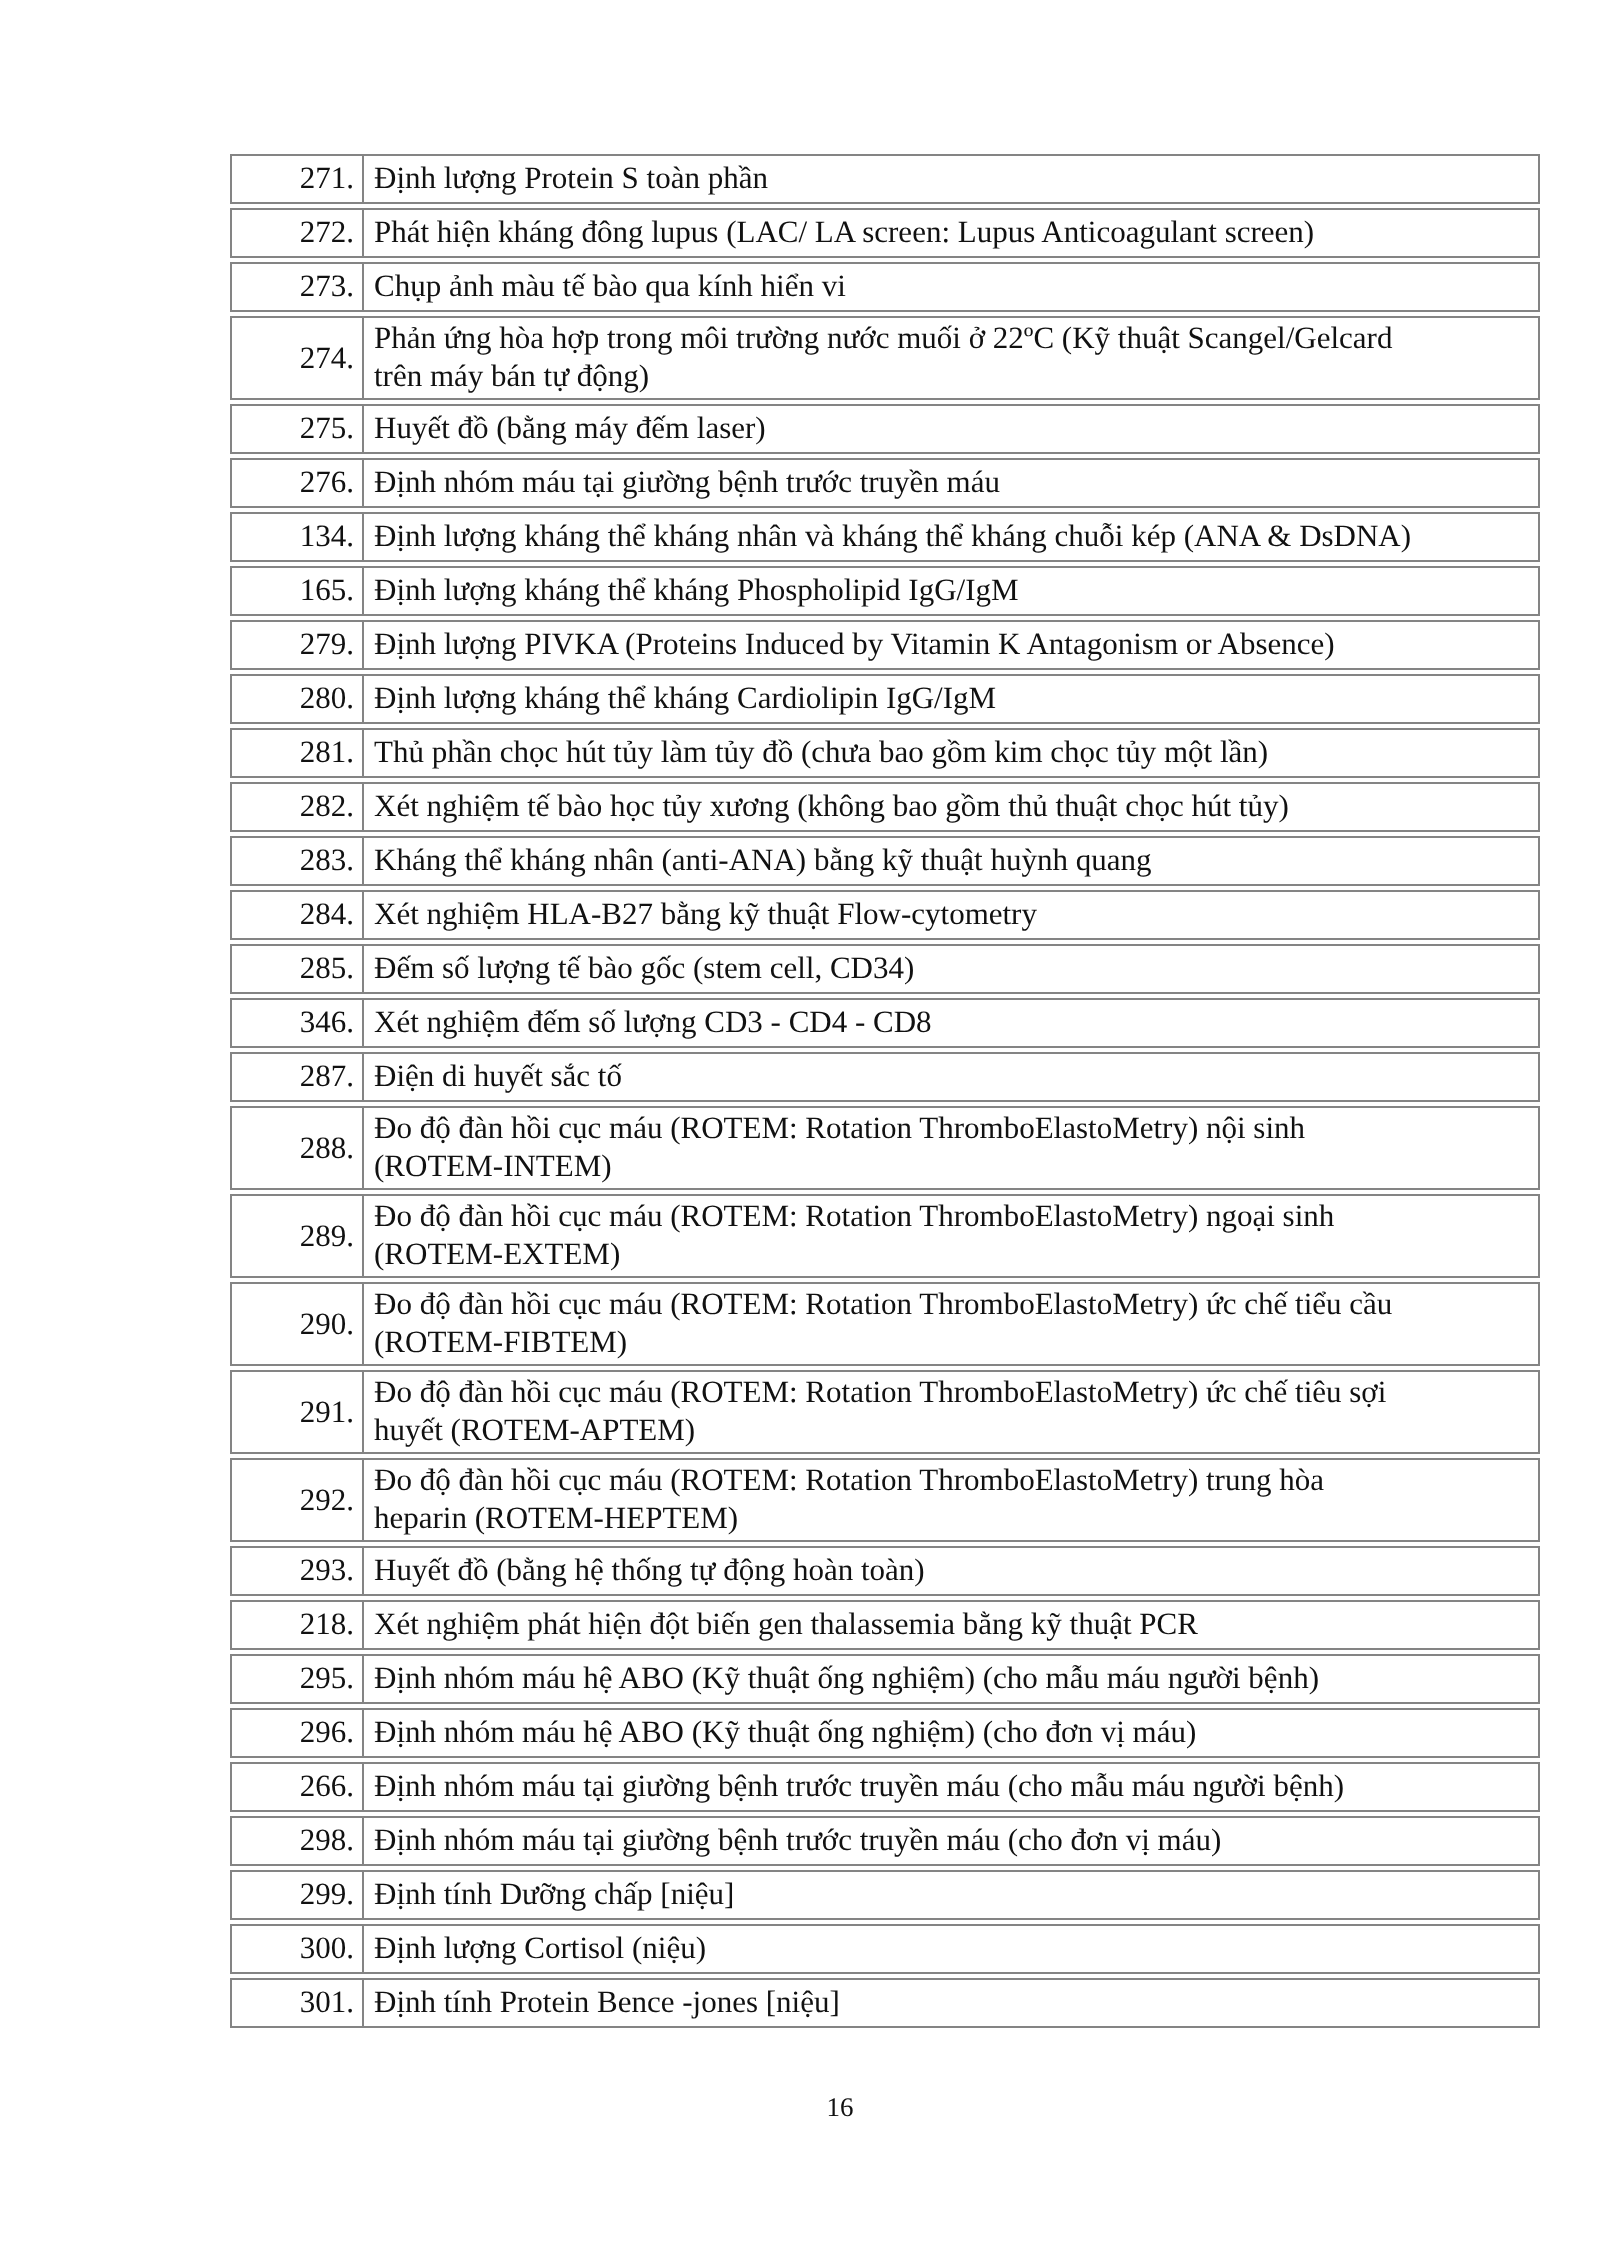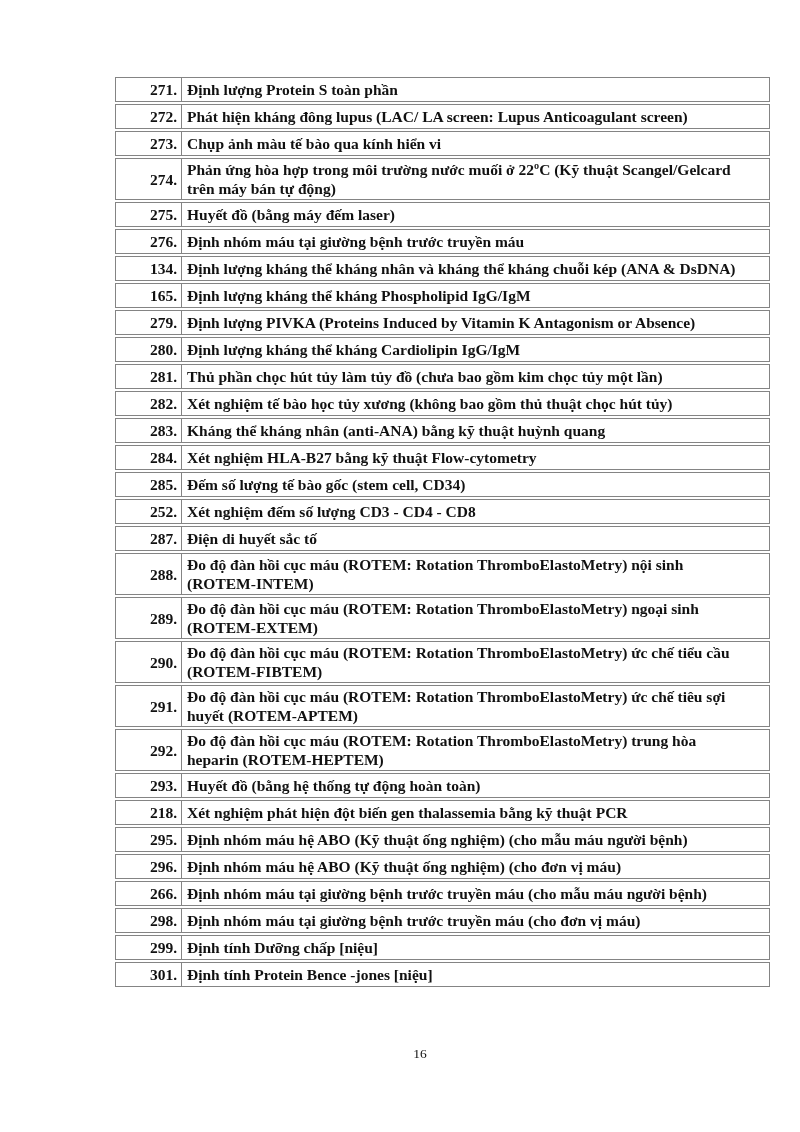--- a/index.html
+++ b/index.html
@@ -24,21 +24,20 @@
     top: 77px;
     width: 655px;
   }
   .row {
     display: flex;
     align-items: stretch;
     border: 1px solid #848484;
     margin-bottom: 2px;
     min-height: 25px;
     background: #ffffff;
-    font-weight: bold;
   }
   .cell-no {
     width: 66px;
     flex: 0 0 66px;
     border-right: 1px solid #848484;
     display: flex;
     align-items: center;
     justify-content: flex-end;
     padding-right: 4px;
     font-size: 15.5px;
@@ -139,21 +138,21 @@
     <div class="cell-no">284.</div>
     <div class="cell-text">Xét nghiệm HLA-B27 bằng kỹ thuật Flow-cytometry</div>
   </div>
 
   <div class="row">
     <div class="cell-no">285.</div>
     <div class="cell-text">Đếm số lượng tế bào gốc (stem cell, CD34)</div>
   </div>
 
   <div class="row">
-    <div class="cell-no">252.</div>
+    <div class="cell-no">346.</div>
     <div class="cell-text">Xét nghiệm đếm số lượng CD3 - CD4 - CD8</div>
   </div>
 
   <div class="row">
     <div class="cell-no">287.</div>
     <div class="cell-text">Điện di huyết sắc tố</div>
   </div>
 
   <div class="row">
     <div class="cell-no">288.</div>
@@ -213,20 +212,24 @@
   <div class="row">
     <div class="cell-no">298.</div>
     <div class="cell-text">Định nhóm máu tại giường bệnh trước truyền máu (cho đơn vị máu)</div>
   </div>
 
   <div class="row">
     <div class="cell-no">299.</div>
     <div class="cell-text">Định tính Dưỡng chấp [niệu]</div>
   </div>
 
+  <div class="row">
+    <div class="cell-no">300.</div>
+    <div class="cell-text">Định lượng Cortisol (niệu)</div>
+  </div>
 
   <div class="row">
     <div class="cell-no">301.</div>
     <div class="cell-text">Định tính Protein Bence -jones [niệu]</div>
   </div>
 
 </div>
 
   <div class="page-number">16</div>
 

